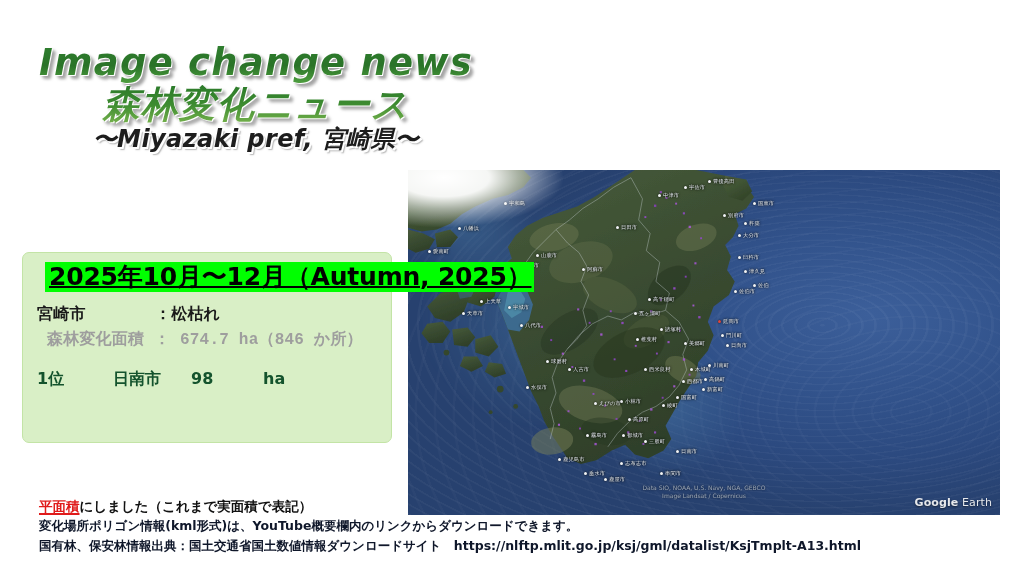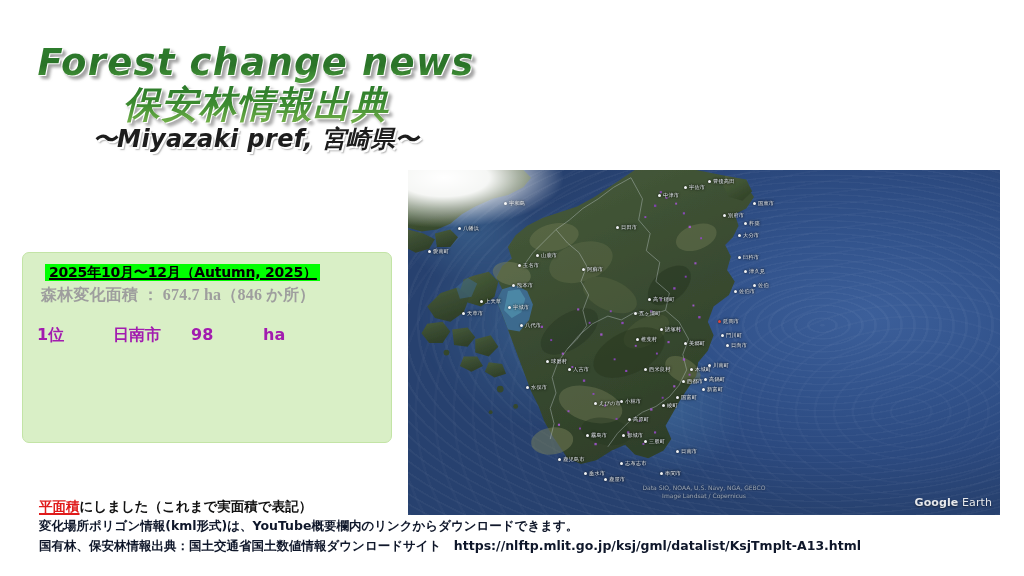--- a/index.html
+++ b/index.html
@@ -189,21 +189,21 @@
     box-sizing: border-box;
     padding: 9px 12px 0 12px;
     z-index: 4;
   }
   .panel-head {
     display: inline-block;
     background: #00ff00;
     color: #000000;
     font-family: "DejaVu Sans", sans-serif;
     font-weight: 700;
-    font-size: 14px;
+    font-size: 25px;
     line-height: 1.18;
     padding: 0 3px 0 4px;
     margin-left: 10px;
     text-decoration: underline;
     text-underline-offset: 1px;
     text-decoration-thickness: 2px;
     letter-spacing: -.2px;
     white-space: nowrap;
   }
   .panel-row-city {
@@ -212,37 +212,37 @@
     font-family: "DejaVu Sans", sans-serif;
     font-weight: 700;
     font-size: 16px;
     color: #1a1a1a;
     letter-spacing: .2px;
     white-space: nowrap;
   }
   .panel-row-city .cityname { display: inline-block; min-width: 118px; }
   .panel-row-area {
     margin-top: 4px;
-    margin-left: 6px;
-    font-family: Liberation Serif, serif;
+    margin-left: 12px;
+    font-family: Liberation Mono, monospace;
     font-weight: 700;
     font-size: 16px;
     color: #9e9e9e;
     letter-spacing: .2px;
     white-space: nowrap;
   }
   .rank-list {
     margin-top: 18px;
     margin-left: 2px;
   }
   .rank-row {
     font-family: "DejaVu Sans", sans-serif;
     font-weight: 700;
     font-size: 16px;
-    color: #a21caf;
+    color: #14532d;
     line-height: 1.42;
     white-space: nowrap;
   }
   .rank-row .rk   { display: inline-block; width: 76px; }
   .rank-row .city { display: inline-block; width: 78px; }
   .rank-row .val  { display: inline-block; width: 72px; }
   .rank-row .unit { display: inline-block; }
 
   
   .footer {
@@ -506,28 +506,31 @@
     <div class="map-attrib">
       <div>Data SIO, NOAA, U.S. Navy, NGA, GEBCO</div>
       <div>Image Landsat / Copernicus</div>
     </div>
     <div class="map-watermark"><b>Google</b><span> Earth</span></div>
 
     <div class="map-feather"></div>
   </div>
 
   <div class="title-block">
-    <div class="title-en">Forest change news</div>
-    <div class="title-jp">保安林情報出典</div>
+    <div class="title-en">Image change news</div>
+    <div class="title-jp">森林変化ニュース</div>
     <div class="title-sub">〜Miyazaki pref, 宮崎県〜</div>
   </div>
 
   <div class="panel">
     <div class="panel-head">2025年10月〜12月（Autumn, 2025）</div>
 
+    <div class="panel-row-city">
+      <span class="cityname">宮崎市</span><span>：松枯れ</span>
+    </div>
 
     <div class="panel-row-area">
       <span>森林変化面積</span>
       <span>： 674.7 ha（846 か所）</span>
     </div>
 
     <div class="rank-list" id="rank-list">
         <div class="rank-row"><span class="rk">1位</span><span class="city">日南市</span><span class="val">98</span><span class="unit">ha</span></div>
       </div>
   </div>

